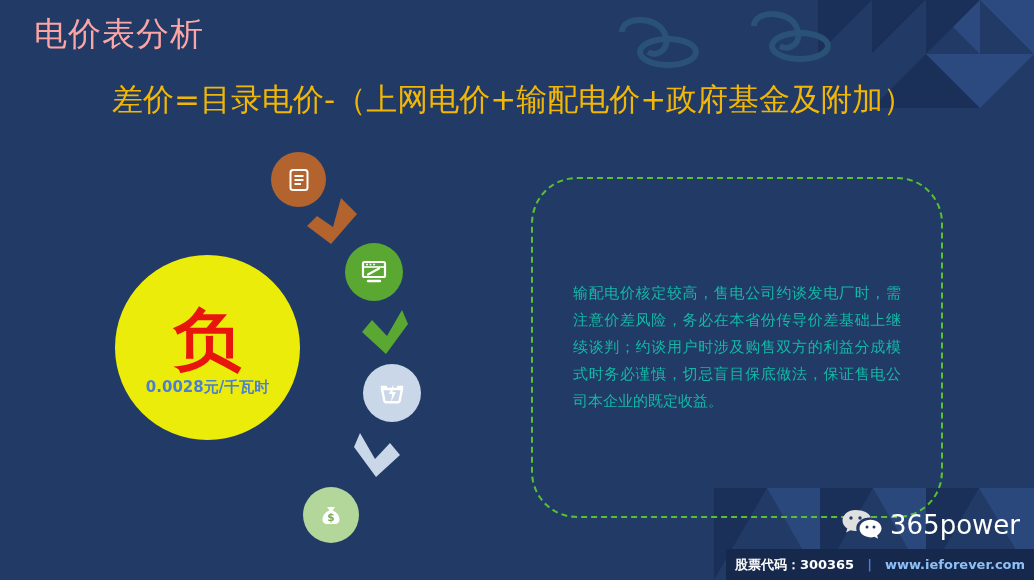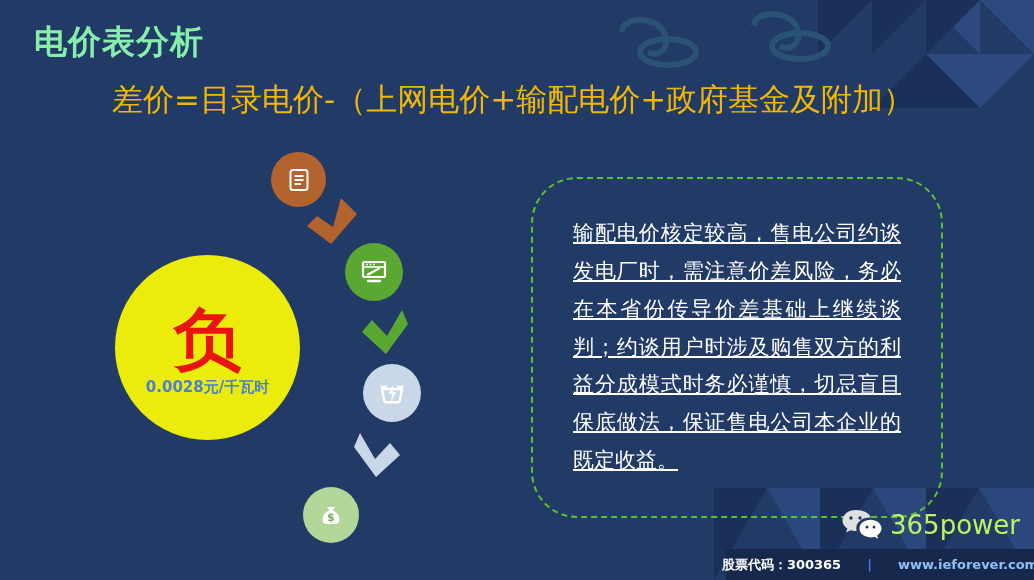--- a/index.html
+++ b/index.html
@@ -31,24 +31,24 @@
   
   .rings {
     position: absolute;
     pointer-events: none;
   }
 
   
   .slide-title {
     position: absolute;
     left: 34px;
-    top: 22px;
-    color: #86efac;
+    top: 14px;
+    color: #fca5a5;
     font-size: 33px;
-    font-weight: bold;
+    font-weight: normal;
     letter-spacing: 1px;
     line-height: 1.2;
   }
 
   
   .formula {
     position: absolute;
     left: 112px;
     top: 79px;
     color: #f2b705;
@@ -112,55 +112,54 @@
     width: 412px;
     height: 341px;
     border: 2px dashed #59c031;
     border-radius: 46px;
     display: flex;
     align-items: center;
     justify-content: center;
     padding: 14px 40px;
   }
   .callout-text {
-    color: #ffffff;
-    font-size: 21px;
+    color: #14b8a6;
+    font-size: 15px;
     line-height: 1.80;
     text-align: justify;
     text-align-last: left;
-    text-decoration: underline;
   }
 
   
   .brand {
     position: absolute;
     left: 841px;
     top: 508px;
     display: flex;
     align-items: center;
     gap: 7px;
   }
   .brand-name {
-    color: #bef264;
+    color: #ffffff;
     font-size: 26px;
     letter-spacing: 0px;
     text-align: right;
   }
 
   .footbar {
     position: absolute;
     left: 726px;
     top: 549px;
     width: 308px;
     height: 31px;
     background: #16294d;
     display: flex;
     align-items: center;
     justify-content: center;
-    gap: 26px;
+    gap: 13px;
   }
   .foot-code {
     color: #ffffff;
     font-size: 13px;
     font-weight: bold;
     white-space: nowrap;
   }
   .foot-sep { color: #4a7fd4; font-size: 13px; font-weight: bold; }
   .foot-url {
     color: #8fc0f5;

